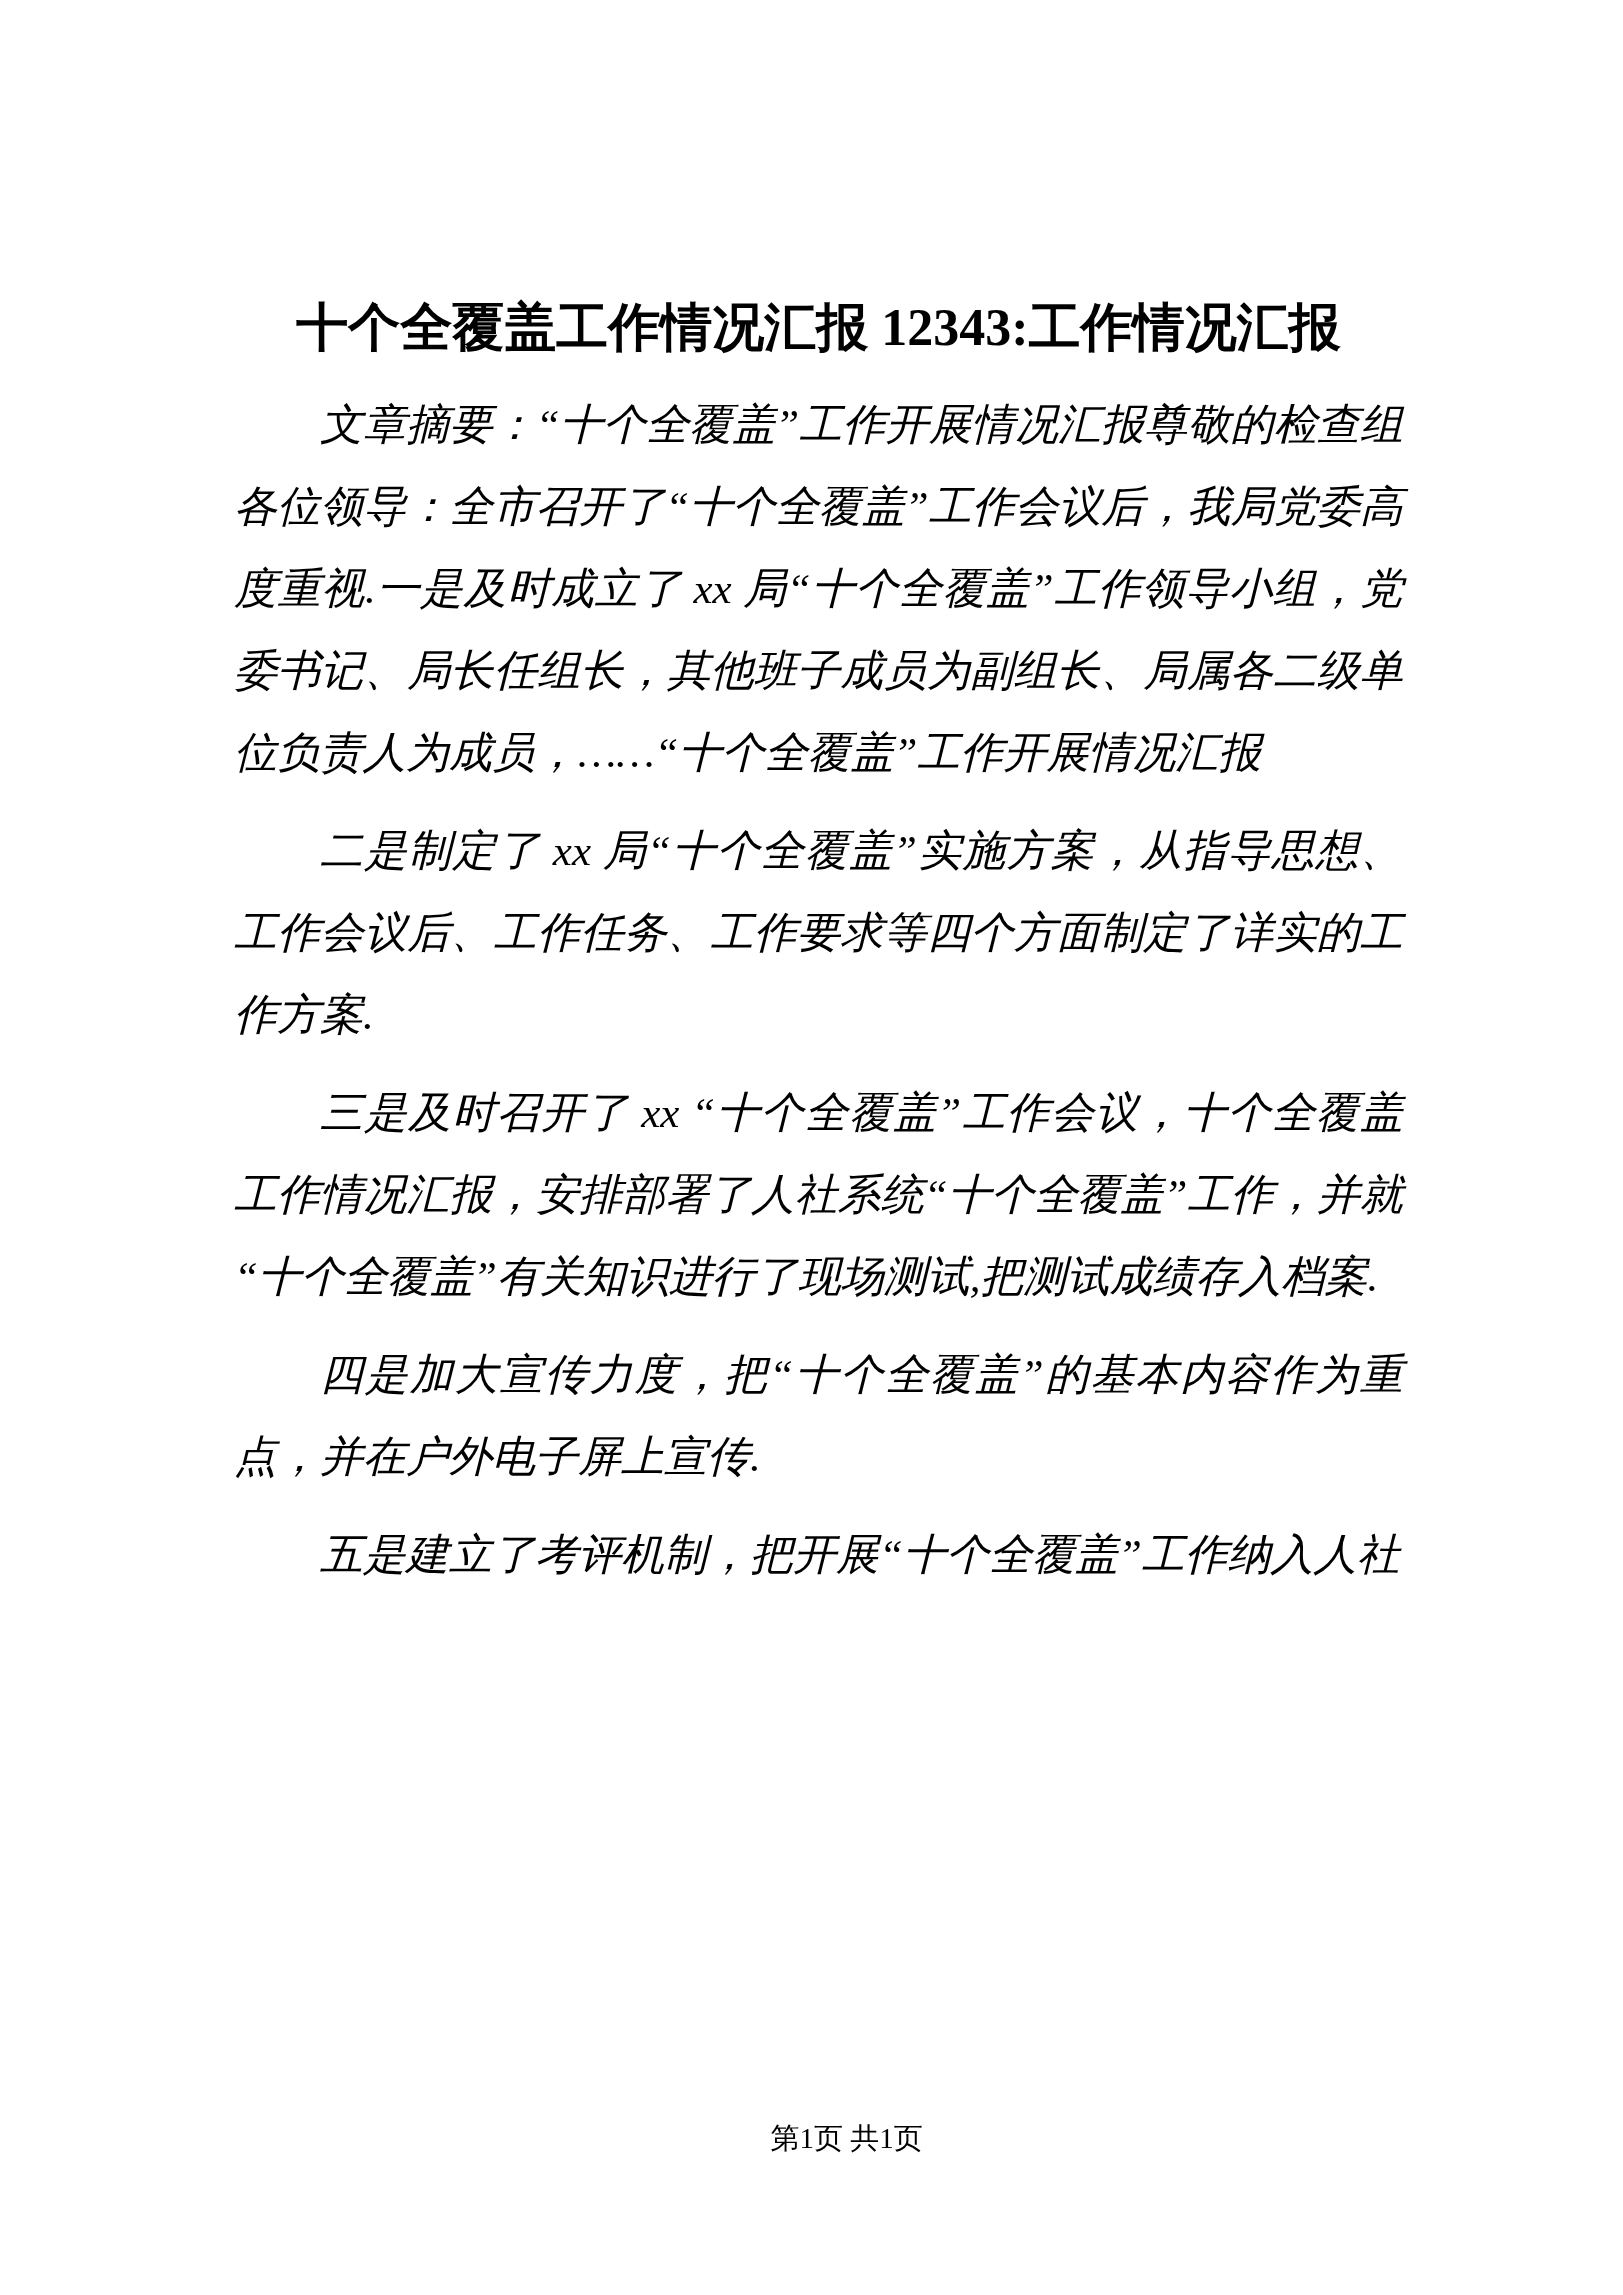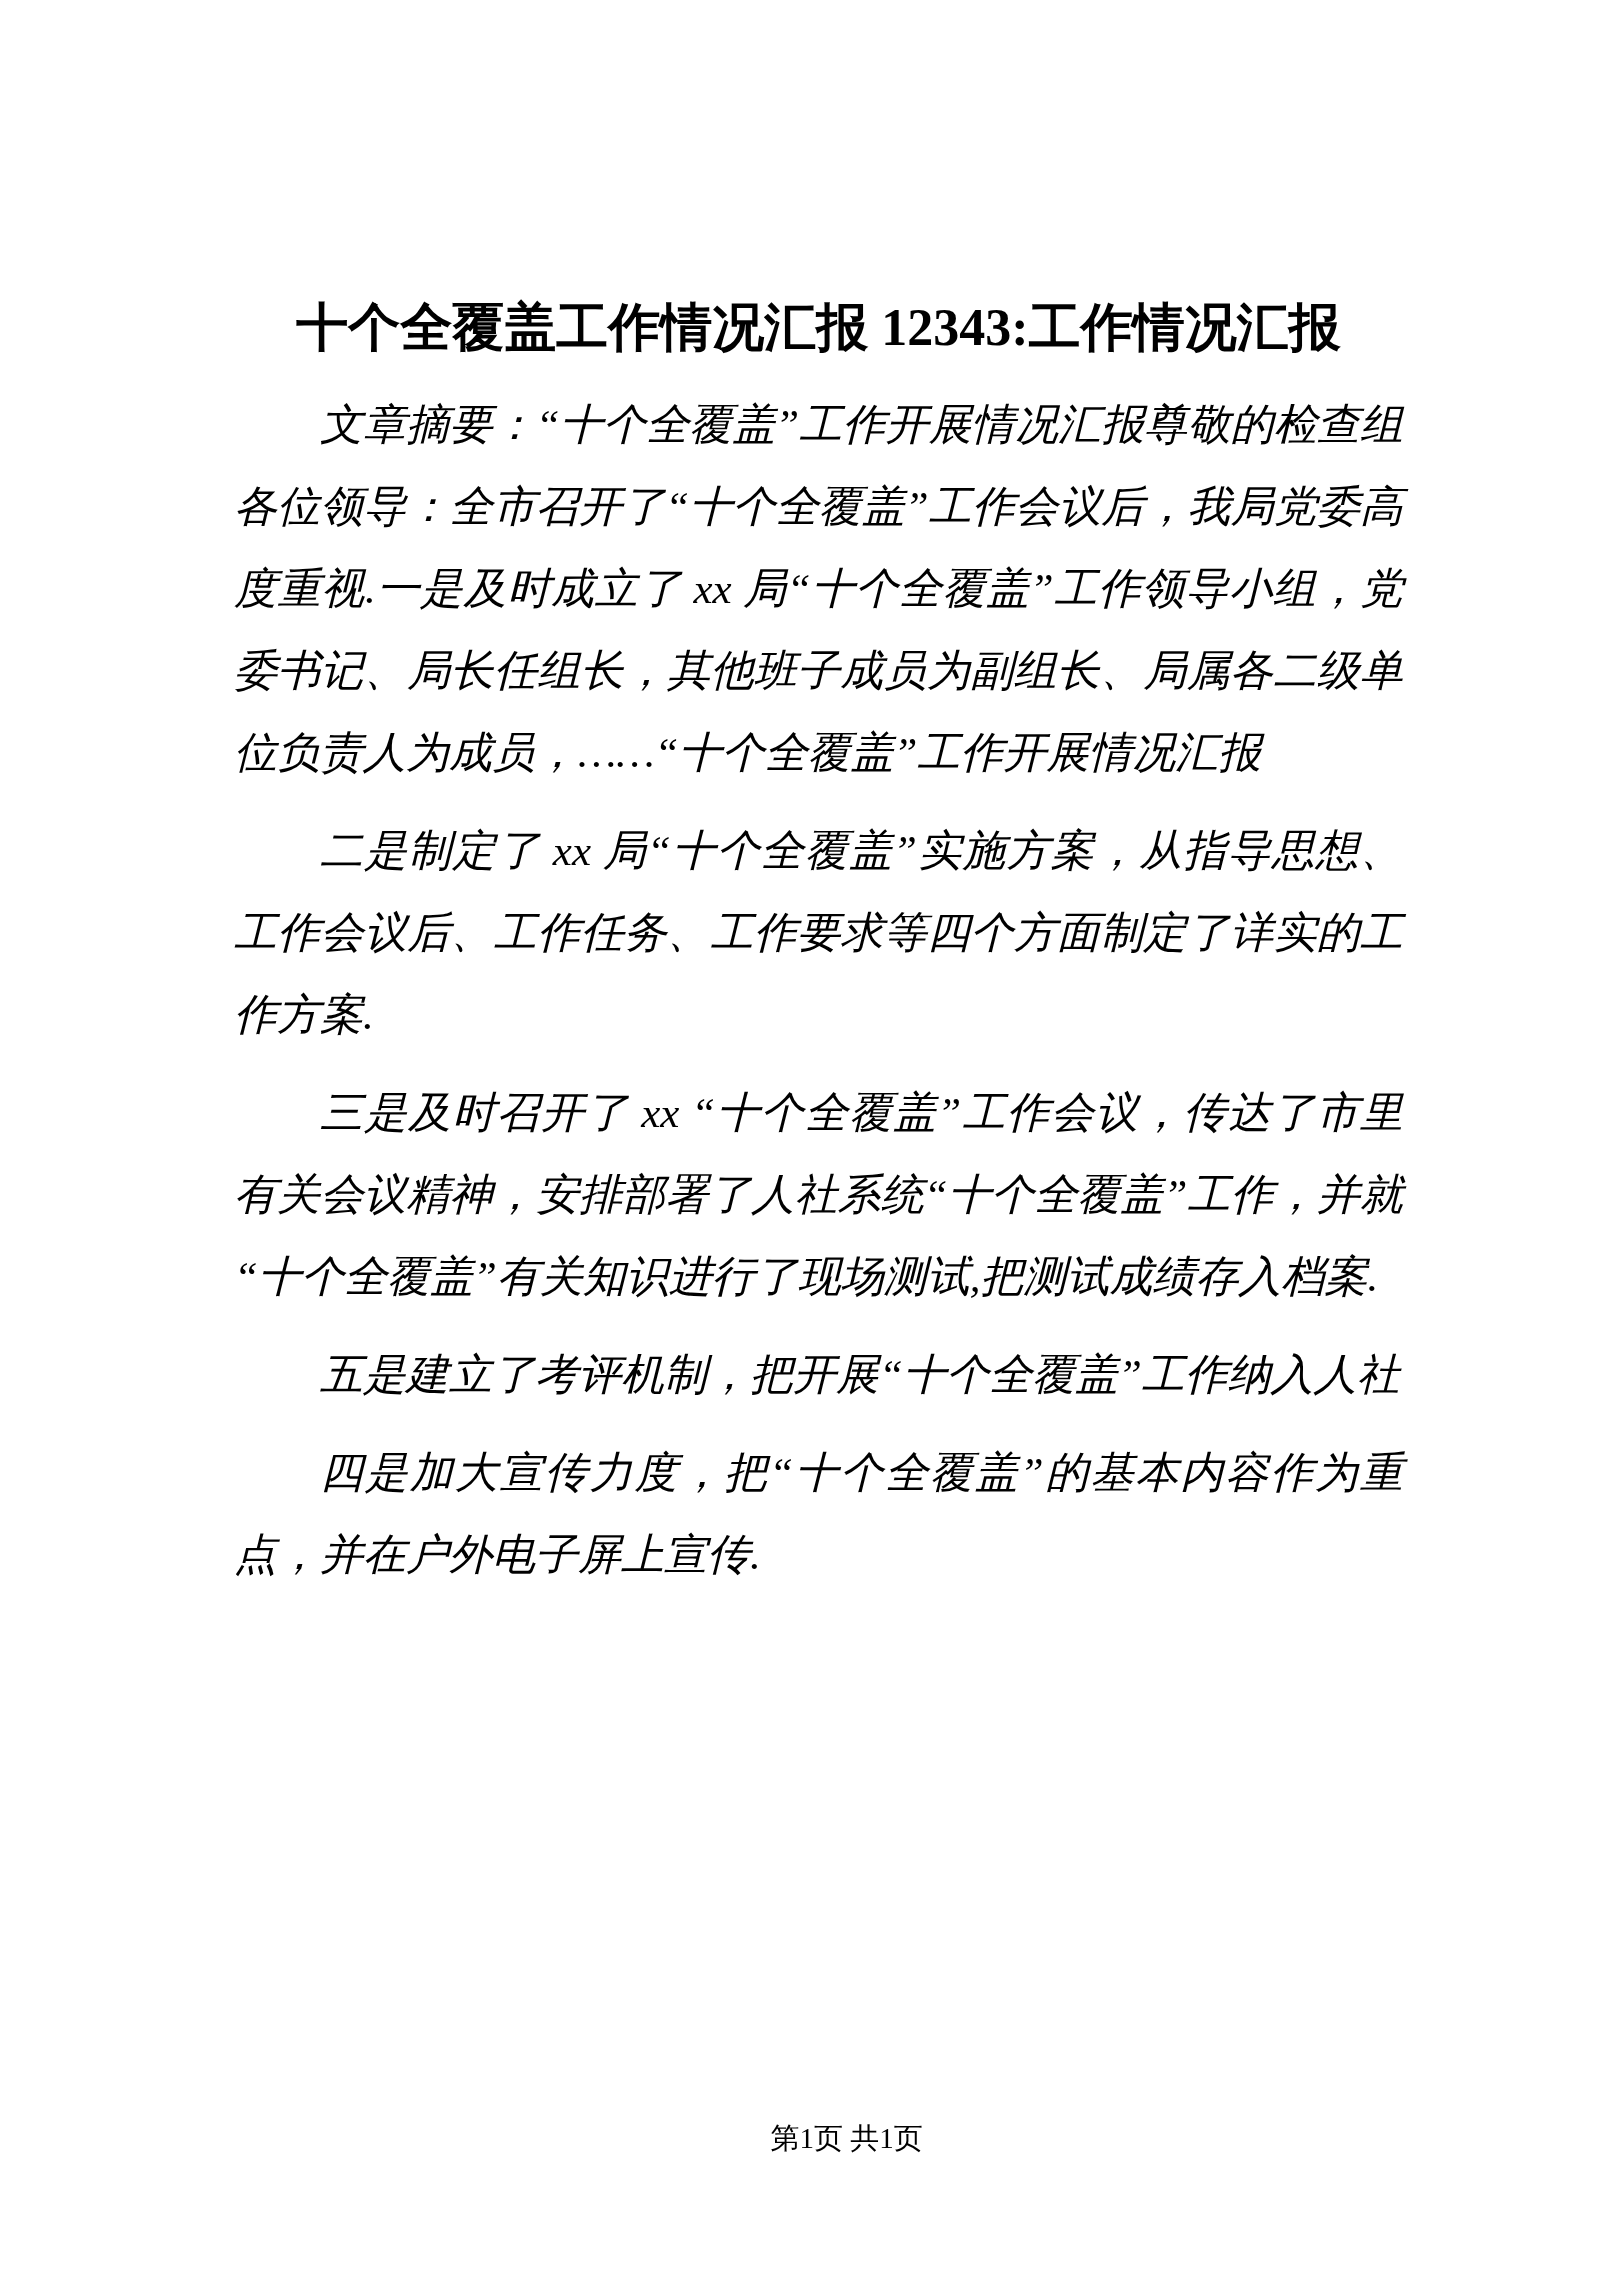--- a/index.html
+++ b/index.html
@@ -55,20 +55,20 @@
 </style>
 </head>
 <body>
 
 <div class="doc-page">
   <div class="doc-content">
     <h1 class="doc-title">十个全覆盖工作情况汇报 12343:工作情况汇报</h1>
     <div class="doc-body">
       <p>文章摘要：“十个全覆盖”工作开展情况汇报尊敬的检查组各位领导：全市召开了“十个全覆盖”工作会议后，我局党委高度重视.一是及时成立了 xx 局“十个全覆盖”工作领导小组，党委书记、局长任组长，其他班子成员为副组长、局属各二级单位负责人为成员，……“十个全覆盖”工作开展情况汇报</p>
       <p>二是制定了 xx 局“十个全覆盖”实施方案，从指导思想、工作会议后、工作任务、工作要求等四个方面制定了详实的工作方案.</p>
-      <p>三是及时召开了 xx “十个全覆盖”工作会议，传达了市里有关会议精神，安排部署了人社系统“十个全覆盖”工作，并就“十个全覆盖”有关知识进行了现场测试,把测试成绩存入档案.</p>
+      <p>三是及时召开了 xx “十个全覆盖”工作会议，十个全覆盖工作情况汇报，安排部署了人社系统“十个全覆盖”工作，并就“十个全覆盖”有关知识进行了现场测试,把测试成绩存入档案.</p>
+      <p>四是加大宣传力度，把“十个全覆盖”的基本内容作为重点，并在户外电子屏上宣传.</p>
       <p>五是建立了考评机制，把开展“十个全覆盖”工作纳入人社</p>
-      <p>四是加大宣传力度，把“十个全覆盖”的基本内容作为重点，并在户外电子屏上宣传.</p>
     </div>
   </div>
   <div class="doc-footer">第1页 共1页</div>
 </div>
 
 
 </body></html>

